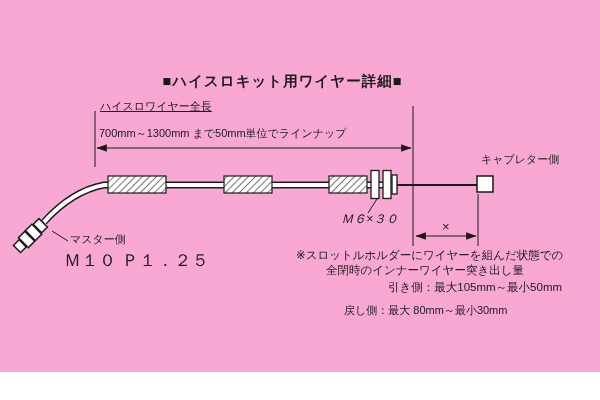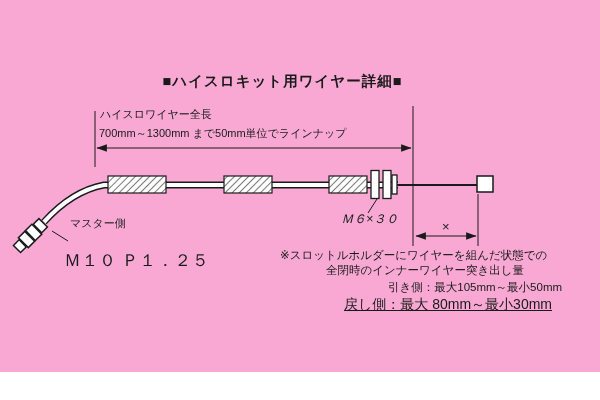--- a/index.html
+++ b/index.html
@@ -7,31 +7,31 @@
   body { font-family:"Liberation Sans","DejaVu Sans",sans-serif; }
   .page {
     position:relative; width:600px; height:372px;
     background:#f9a8d4; color:#1a1a1a; overflow:hidden;
   }
   .lbl { position:absolute; white-space:nowrap; font-size:11px; color:#1a1a1a; line-height:1.2; }
   .title {
     position:absolute; top:72px; left:0; width:565px; text-align:center;
     font-size:14.5px; font-weight:bold; letter-spacing:1px;
   }
-  .dim1 { left:100px; top:108px; }
+  .dim1 { left:100px; top:100px;text-decoration:underline; }
   .dim2 { left:99px;  top:127px;text-align:right; }
   .carb  { left:481px; top:153px; }
-  .master{ left:70px;  top:218px;font-family:Liberation Mono, monospace; }
+  .master{ left:70px;  top:233px; }
   .m10   { left:64px;  top:251px; font-size:17px; letter-spacing:0.5px; }
   .m6    { left:341px; top:212px; font-size:12.5px;font-style:italic; }
   .xmark { left:442px; top:219px; font-size:13px; }
-  .note1 { left:280px; top:249px; font-size:11.5px; }
+  .note1 { left:296px; top:249px; font-size:11.5px; }
   .note2 { left:305px; top:264px; font-size:11.5px;margin-left:21px; }
   .note3 { left:344px; top:281px; font-size:11.5px;margin-left:44px; }
-  .note4 { left:344px; top:296px; font-size:14px;text-decoration:underline; }
+  .note4 { left:344px; top:304px; font-size:11px; }
   svg.diagram { position:absolute; left:0; top:0; }
 </style>
 </head>
 <body>
 
 <div class="page">
 
   <svg class="diagram" width="600" height="400" viewBox="0 0 600 400">
     <defs>
       <pattern id="hatch" width="5" height="5" patternUnits="userSpaceOnUse" patternTransform="rotate(45)">
@@ -83,20 +83,21 @@
 
     <line x1="52" y1="231" x2="68" y2="241" stroke="#1a1a1a" stroke-width="1"></line>
     <line x1="377" y1="199" x2="368" y2="213" stroke="#1a1a1a" stroke-width="1"></line>
   </svg>
 
   <div class="title">■ハイスロキット用ワイヤー詳細■</div>
 
   <div class="lbl dim1">ハイスロワイヤー全長</div>
   <div class="lbl dim2">700mm～1300mm まで50mm単位でラインナップ</div>
 
+  <div class="lbl carb">キャブレター側</div>
   <div class="lbl master">マスター側</div>
   <div class="lbl m10">Ｍ１０ Ｐ１．２５</div>
   <div class="lbl m6">Ｍ６×３０</div>
   <div class="lbl xmark">×</div>
 
   <div class="lbl note1">※スロットルホルダーにワイヤーを組んだ状態での</div>
   <div class="lbl note2">全閉時のインナーワイヤー突き出し量</div>
   <div class="lbl note3">引き側：最大105mm～最小50mm</div>
   <div class="lbl note4">戻し側：最大 80mm～最小30mm</div>
 

